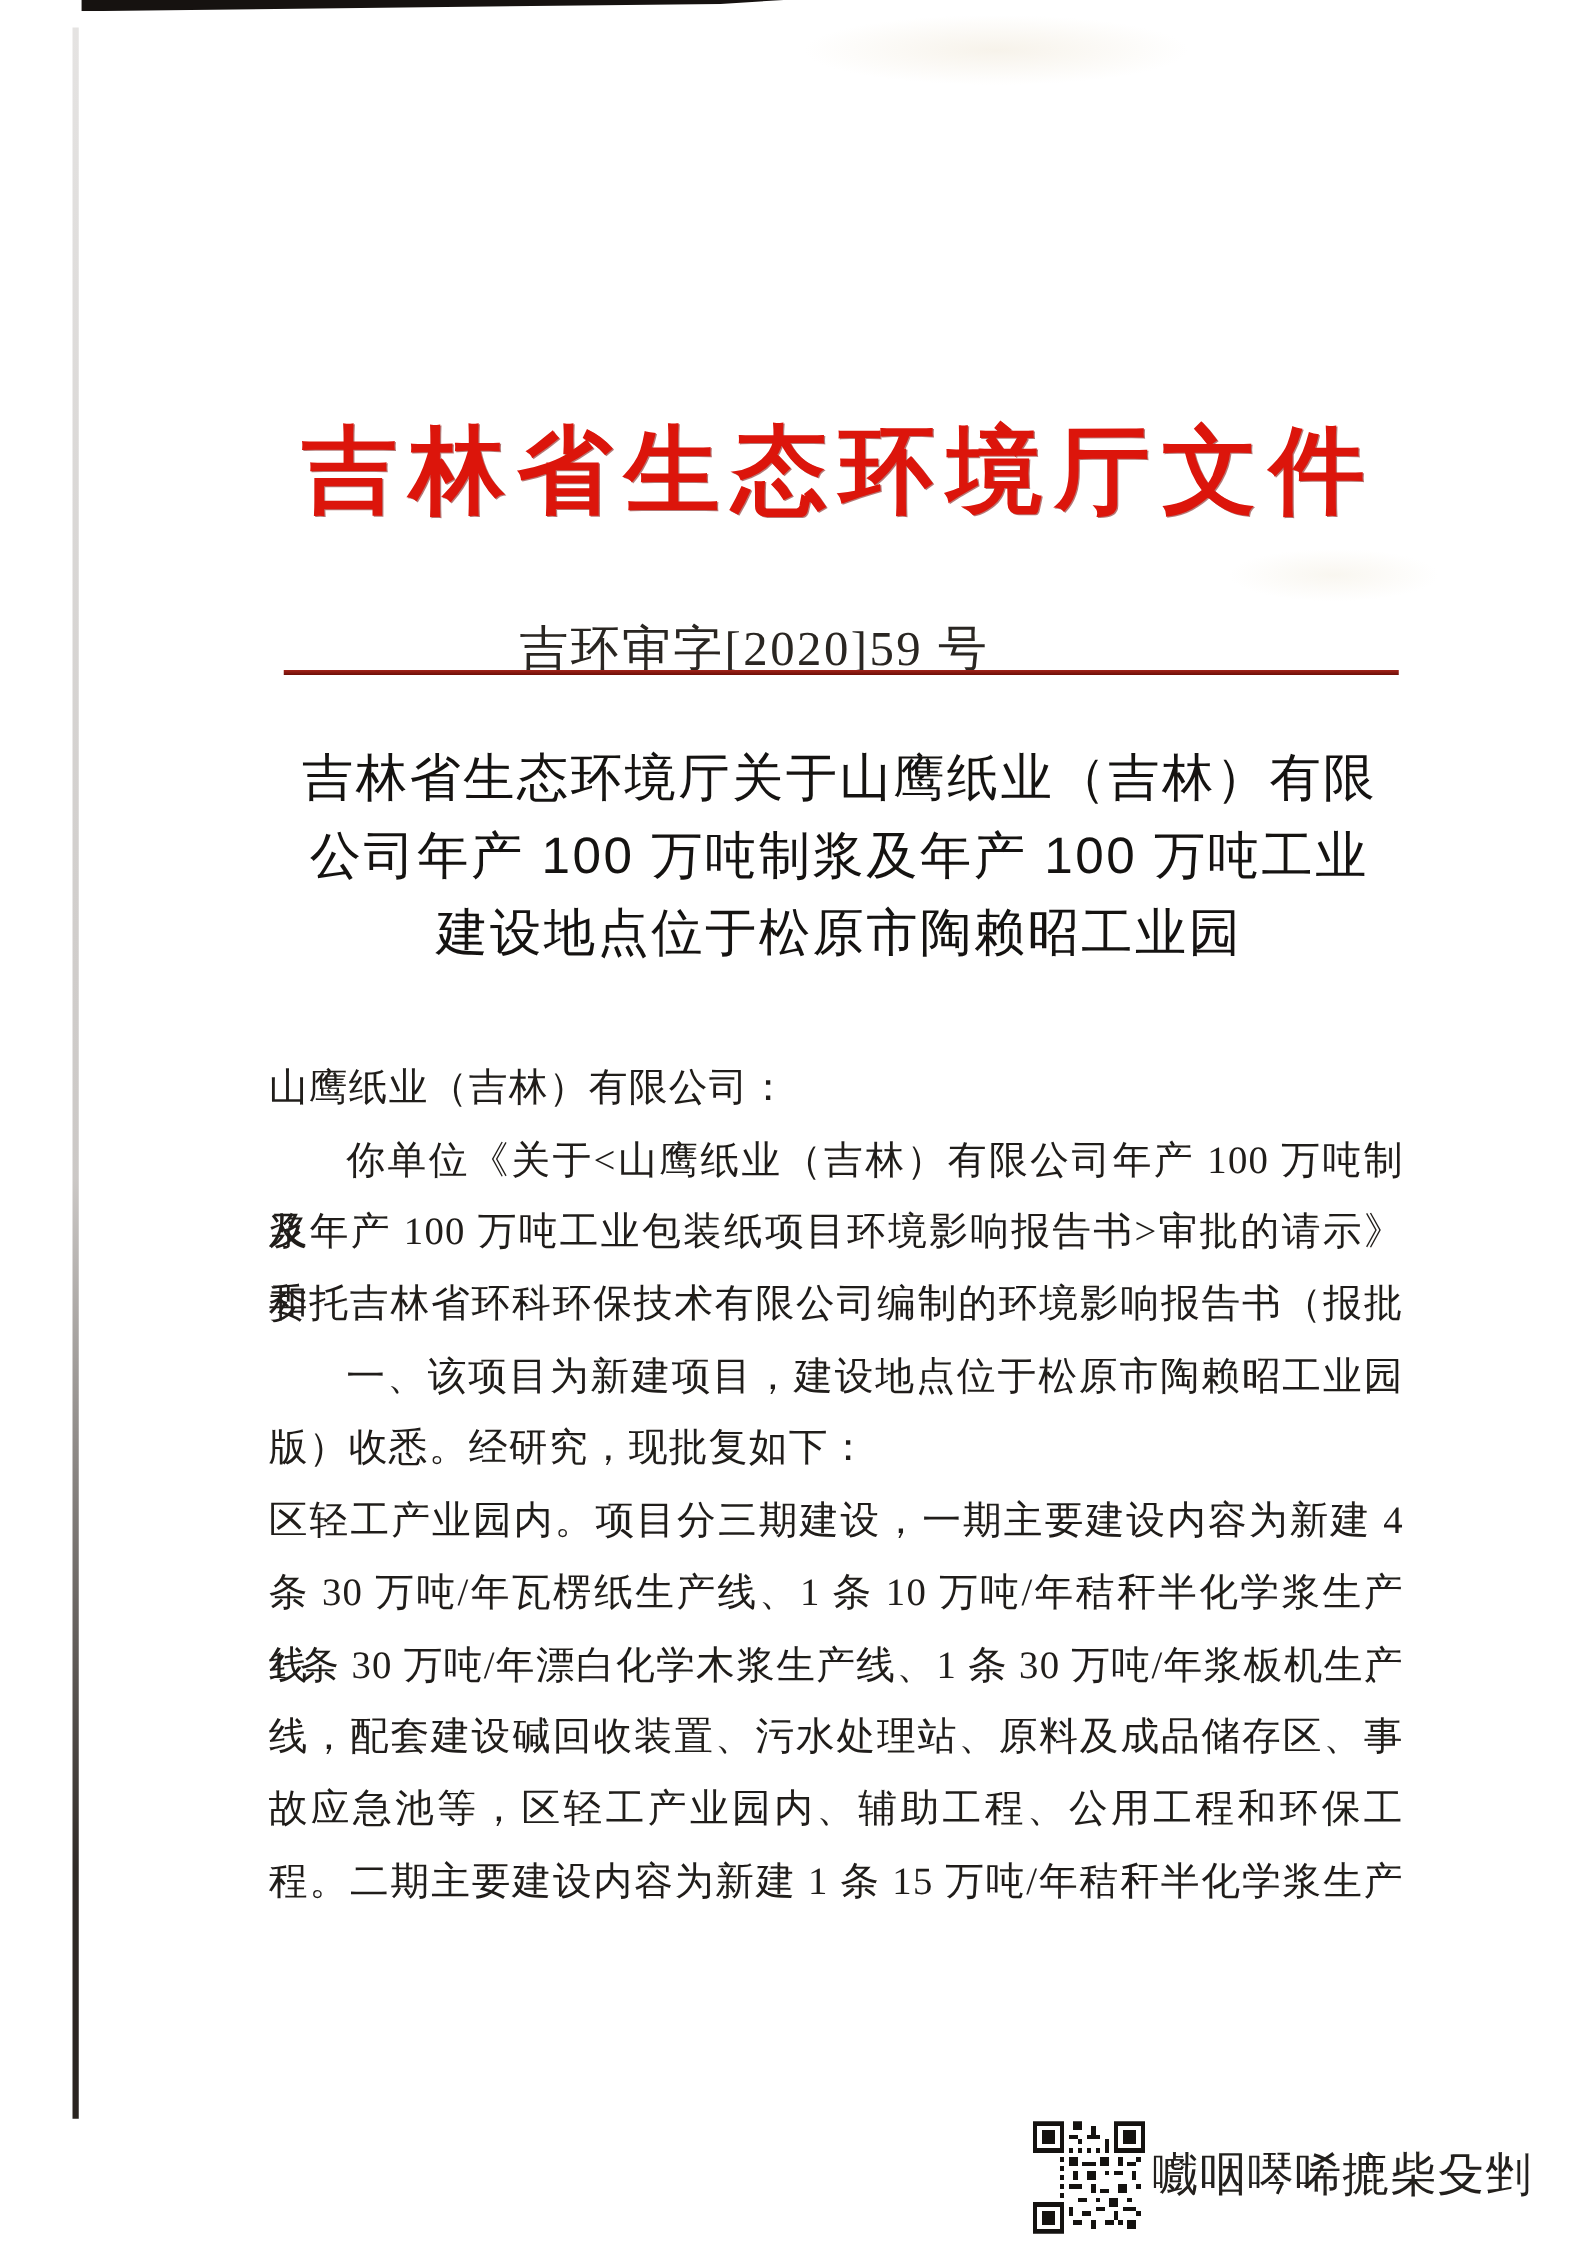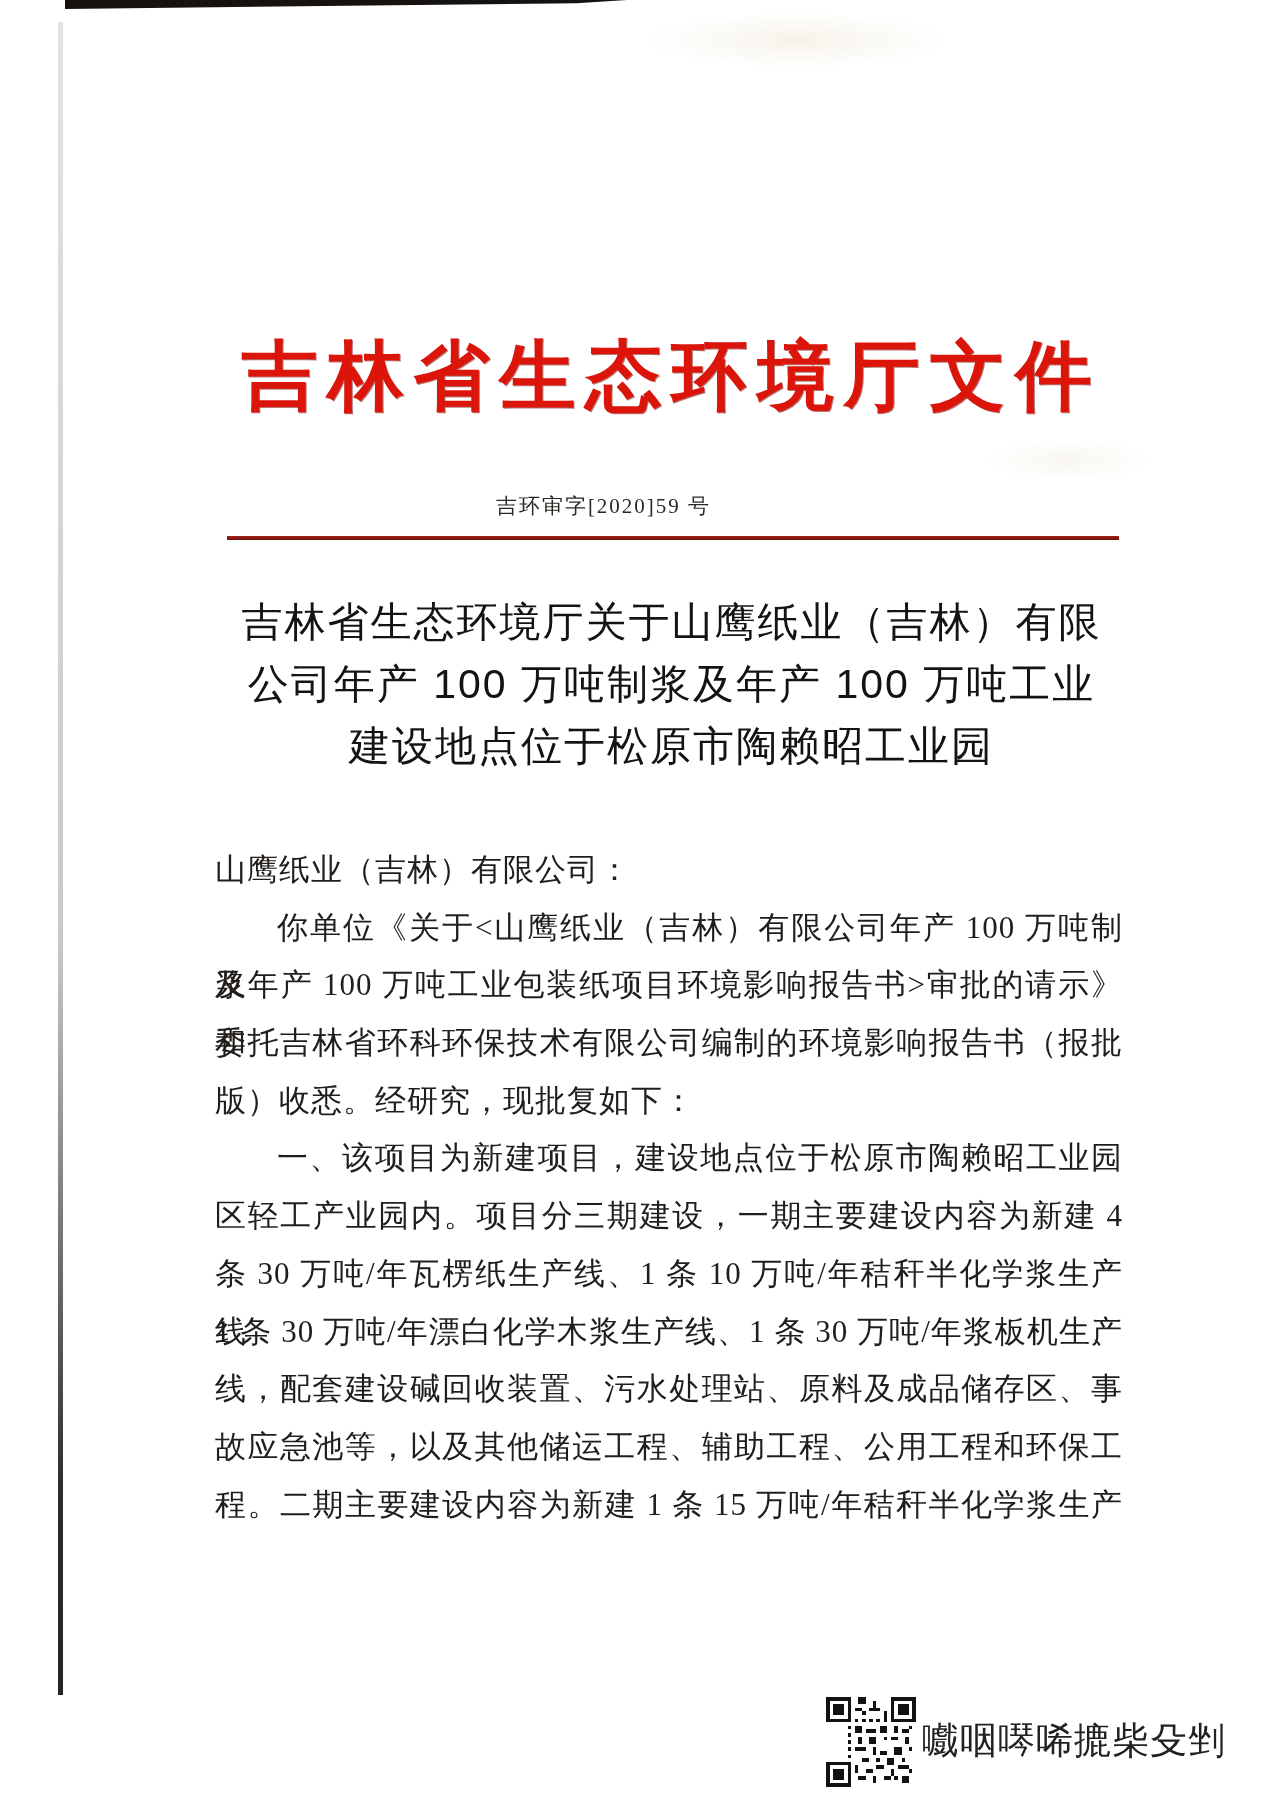--- a/index.html
+++ b/index.html
@@ -46,21 +46,21 @@
     color:#dc150b;
     text-shadow:1px 1px 0 rgba(120,10,5,.55);
     font-family:"Liberation Serif","DejaVu Serif",serif;
     white-space:nowrap;
   }
 
   
   .docnum{
     position:absolute;left:0;right:136px;top:492px;
     text-align:center;
-    font-size:21px;
+    font-size:39px;
     letter-spacing:2px;
     color:#2a2622;
     white-space:nowrap;
   }
 
   
   .rule{
     position:absolute;left:190px;top:536px;width:892px;height:4px;
     background:linear-gradient(to bottom,#a3241a,#6d0e07);
   }
@@ -131,27 +131,27 @@
     <div>吉林省生态环境厅关于山鹰纸业（吉林）有限</div>
     <div>公司年产 100 万吨制浆及年产 100 万吨工业</div>
     <div>建设地点位于松原市陶赖昭工业园</div>
   </div>
 
   <div class="body-text">
     <div class="bl left">山鹰纸业（吉林）有限公司：</div>
     <div class="bl just indent">你单位《关于&lt;山鹰纸业（吉林）有限公司年产 100 万吨制浆</div>
     <div class="bl just">及年产 100 万吨工业包装纸项目环境影响报告书&gt;审批的请示》和</div>
     <div class="bl just">委托吉林省环科环保技术有限公司编制的环境影响报告书（报批</div>
+    <div class="bl just indent">一、该项目为新建项目，建设地点位于松原市陶赖昭工业园</div>
     <div class="bl left">版）收悉。经研究，现批复如下：</div>
-    <div class="bl just indent">一、该项目为新建项目，建设地点位于松原市陶赖昭工业园</div>
     <div class="bl just">区轻工产业园内。项目分三期建设，一期主要建设内容为新建 4</div>
     <div class="bl just">条 30 万吨/年瓦楞纸生产线、1 条 10 万吨/年秸秆半化学浆生产线、</div>
     <div class="bl just">1 条 30 万吨/年漂白化学木浆生产线、1 条 30 万吨/年浆板机生产</div>
     <div class="bl just">线，配套建设碱回收装置、污水处理站、原料及成品储存区、事</div>
-    <div class="bl just">故应急池等，以及其他储运工程、辅助工程、公用工程和环保工</div>
+    <div class="bl just">故应急池等，区轻工产业园内、辅助工程、公用工程和环保工</div>
     <div class="bl just">程。二期主要建设内容为新建 1 条 15 万吨/年秸秆半化学浆生产</div>
   </div>
 
   <svg class="qr" viewBox="0 0 25 25" shape-rendering="crispEdges" xmlns="http://www.w3.org/2000/svg">
     <rect x="0" y="0" width="25" height="25" fill="#ffffff"></rect>
     <g fill="#141210">
       <rect x="0" y="0" width="7" height="7"></rect>
         <rect x="18" y="0" width="7" height="7"></rect>
         <rect x="0" y="18" width="7" height="7"></rect>
     </g>

